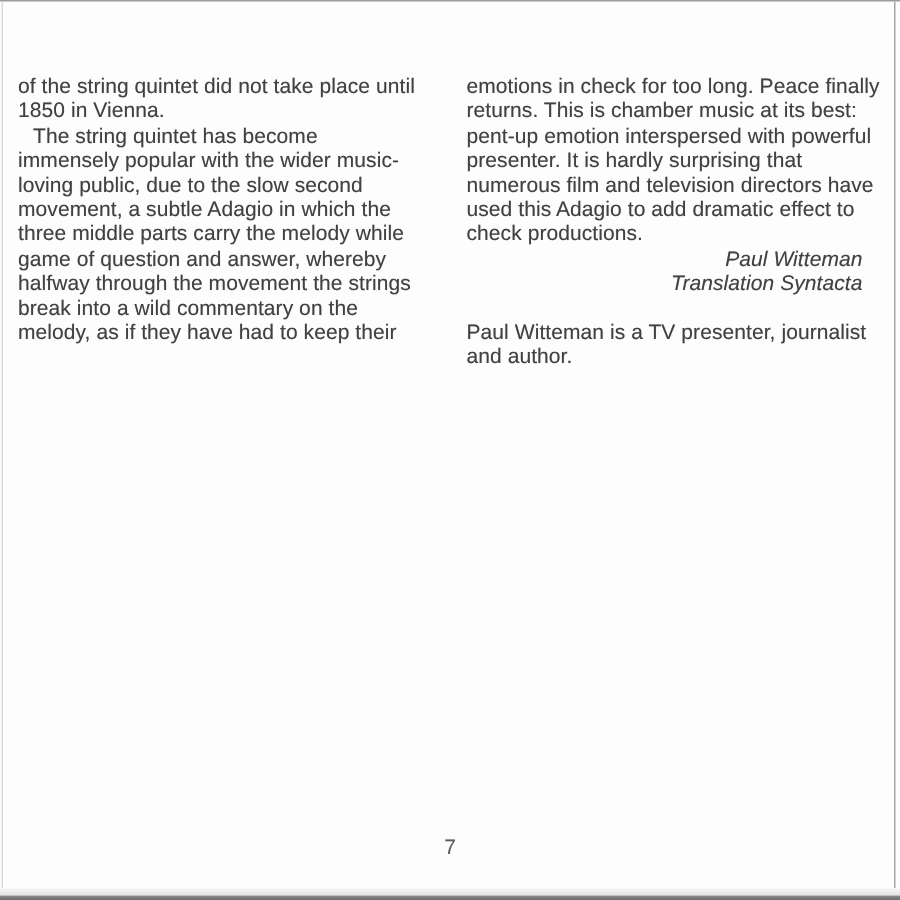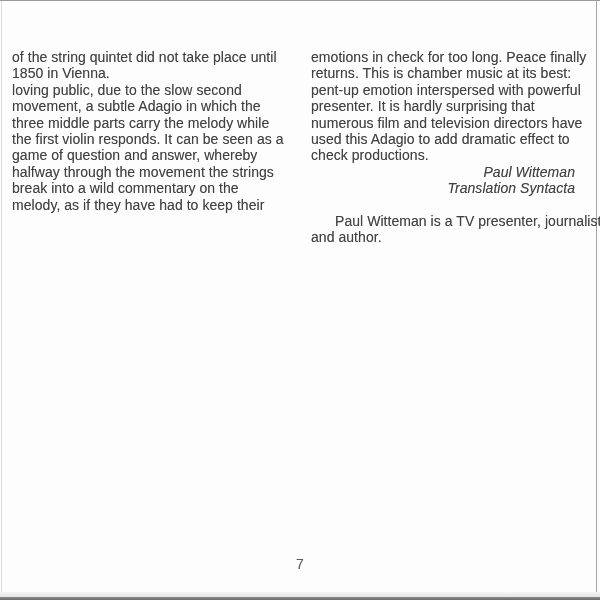--- a/index.html
+++ b/index.html
@@ -47,21 +47,21 @@
     color: var(--text, #414141);
     text-shadow: 0 0 0.5px rgba(65,65,65,0.4);
     letter-spacing: 0.05px;
   }
   .col-left  { left: 12px;  width: 268px; }
   .col-right { left: 311px; width: 264px; }
   .line { white-space: nowrap; min-height: 16.4px; }
   .indent { padding-left: 10px; }
   .align-right { text-align: right; font-style: italic; }
   .italic { }
-  .bio-start { margin-top: 16.4px; margin-left: 24px; }
+  .bio-start { margin-top: 16.4px; }
   .page-number {
     position: absolute;
     top: 556px;
     left: 0; right: 0;
     text-align: center;
     font-size: 14px;
     line-height: 16px;
     color: var(--page-number, #5e5e5e);
     text-shadow: 0 0 0.5px rgba(94,94,94,0.4);
   }
@@ -73,24 +73,25 @@
 
   <div class="edge-top"></div>
   <div class="edge-left"></div>
   <div class="edge-right"></div>
   <div class="edge-bottom-strip"></div>
   <div class="edge-bottom-line"></div>
 
   <div class="col col-left">
     <div class="line">of the string quintet did not take place until</div>
     <div class="line">1850 in Vienna.</div>
+    <div class="line indent">The string quintet has become</div>
+    <div class="line">immensely popular with the wider music-</div>
     <div class="line">loving public, due to the slow second</div>
     <div class="line">movement, a subtle Adagio in which the</div>
     <div class="line">three middle parts carry the melody while</div>
-    <div class="line">the first violin responds. It can be seen as a</div>
     <div class="line">game of question and answer, whereby</div>
     <div class="line">halfway through the movement the strings</div>
     <div class="line">break into a wild commentary on the</div>
     <div class="line">melody, as if they have had to keep their</div>
   </div>
 
   <div class="col col-right">
     <div class="line">emotions in check for too long. Peace finally</div>
     <div class="line">returns. This is chamber music at its best:</div>
     <div class="line">pent-up emotion interspersed with powerful</div>

